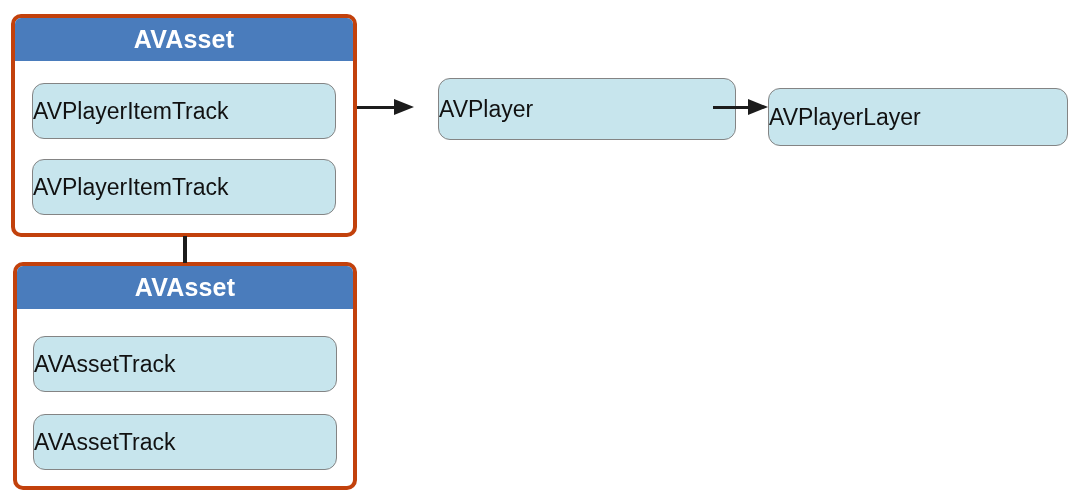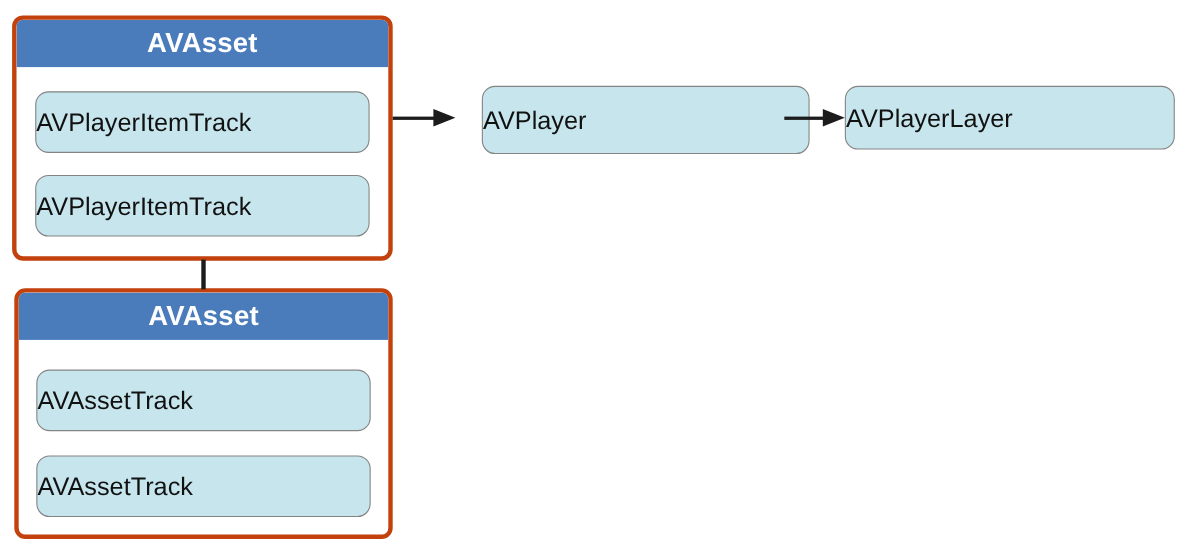--- a/index.html
+++ b/index.html
@@ -53,21 +53,21 @@
     transform: translateX(-50%);
     width: 304px;
     height: 56px;
   }
   #track-1 { top: 65px; }
   #track-2 { top: 141px; }
   #asset-track-1 { top: 70px; }
   #asset-track-2 { top: 148px; }
 
   #node-avplayer      { position: absolute; left: 426px; top: 78px; width: 298px; height: 62px; margin-left: 12px; }
-  #node-avplayerlayer { position: absolute; left: 768px; top: 78px; width: 300px; height: 58px; }
+  #node-avplayerlayer { position: absolute; left: 768px; top: 88px; width: 300px; height: 58px; }
 
   
   .h-line {
     position: absolute;
     height: 3px;
     background: #1c1c1c;
   }
   .arrow-head-right {
     position: absolute;
     width: 0; height: 0;

